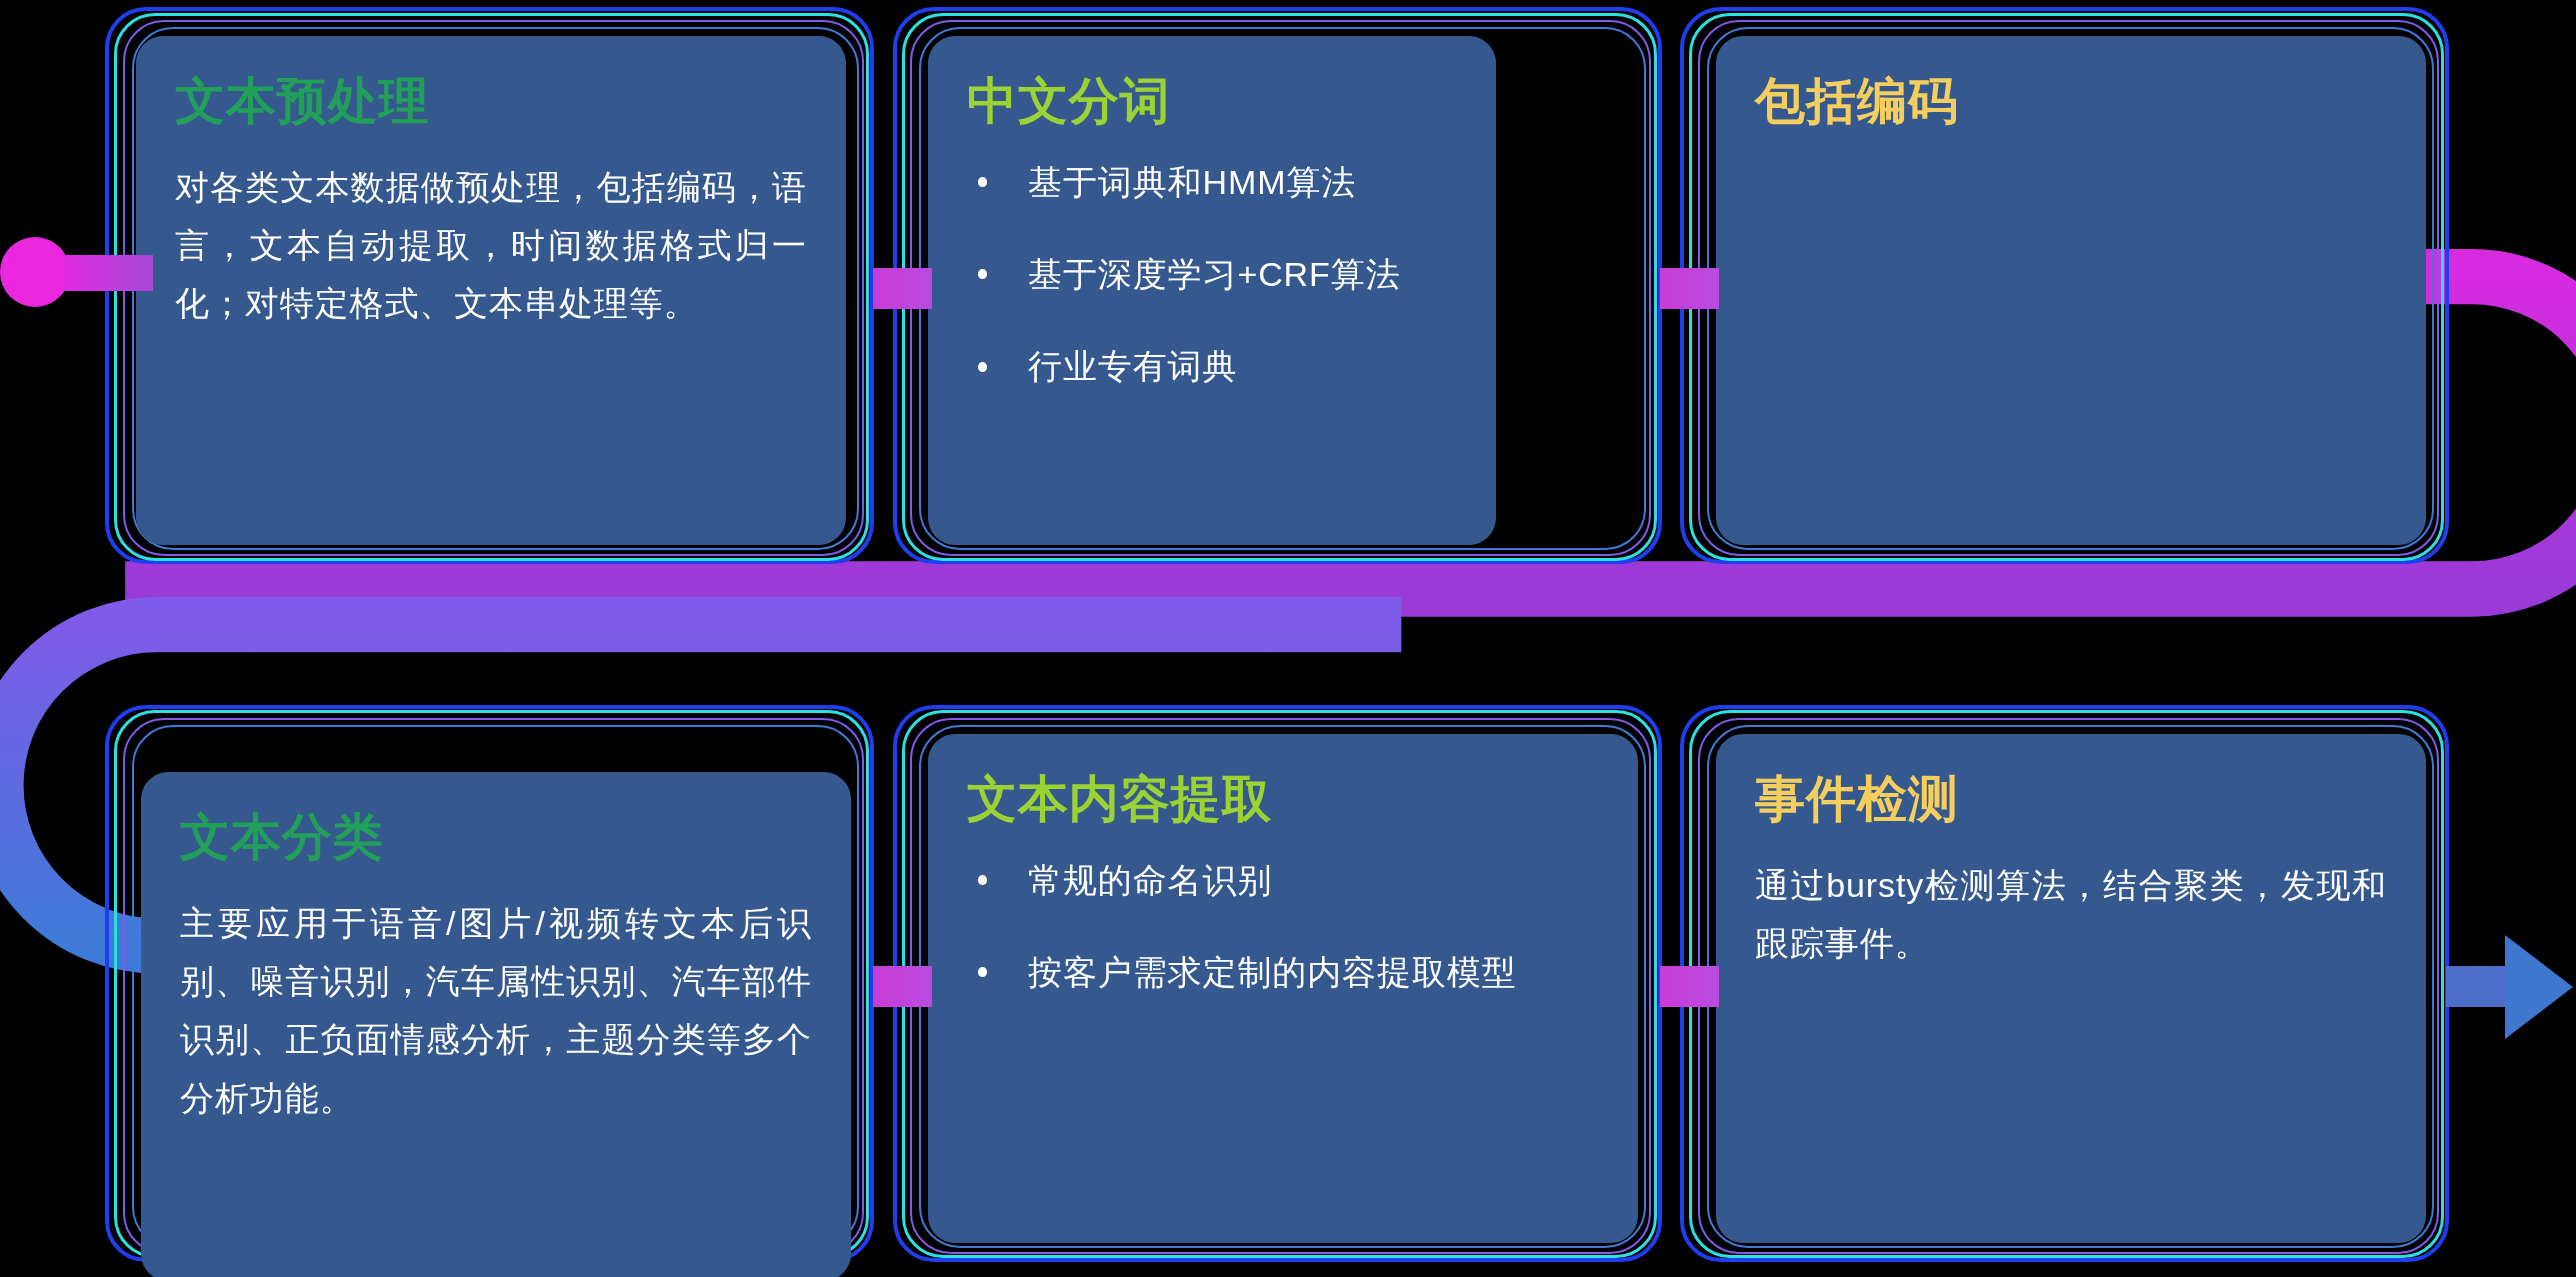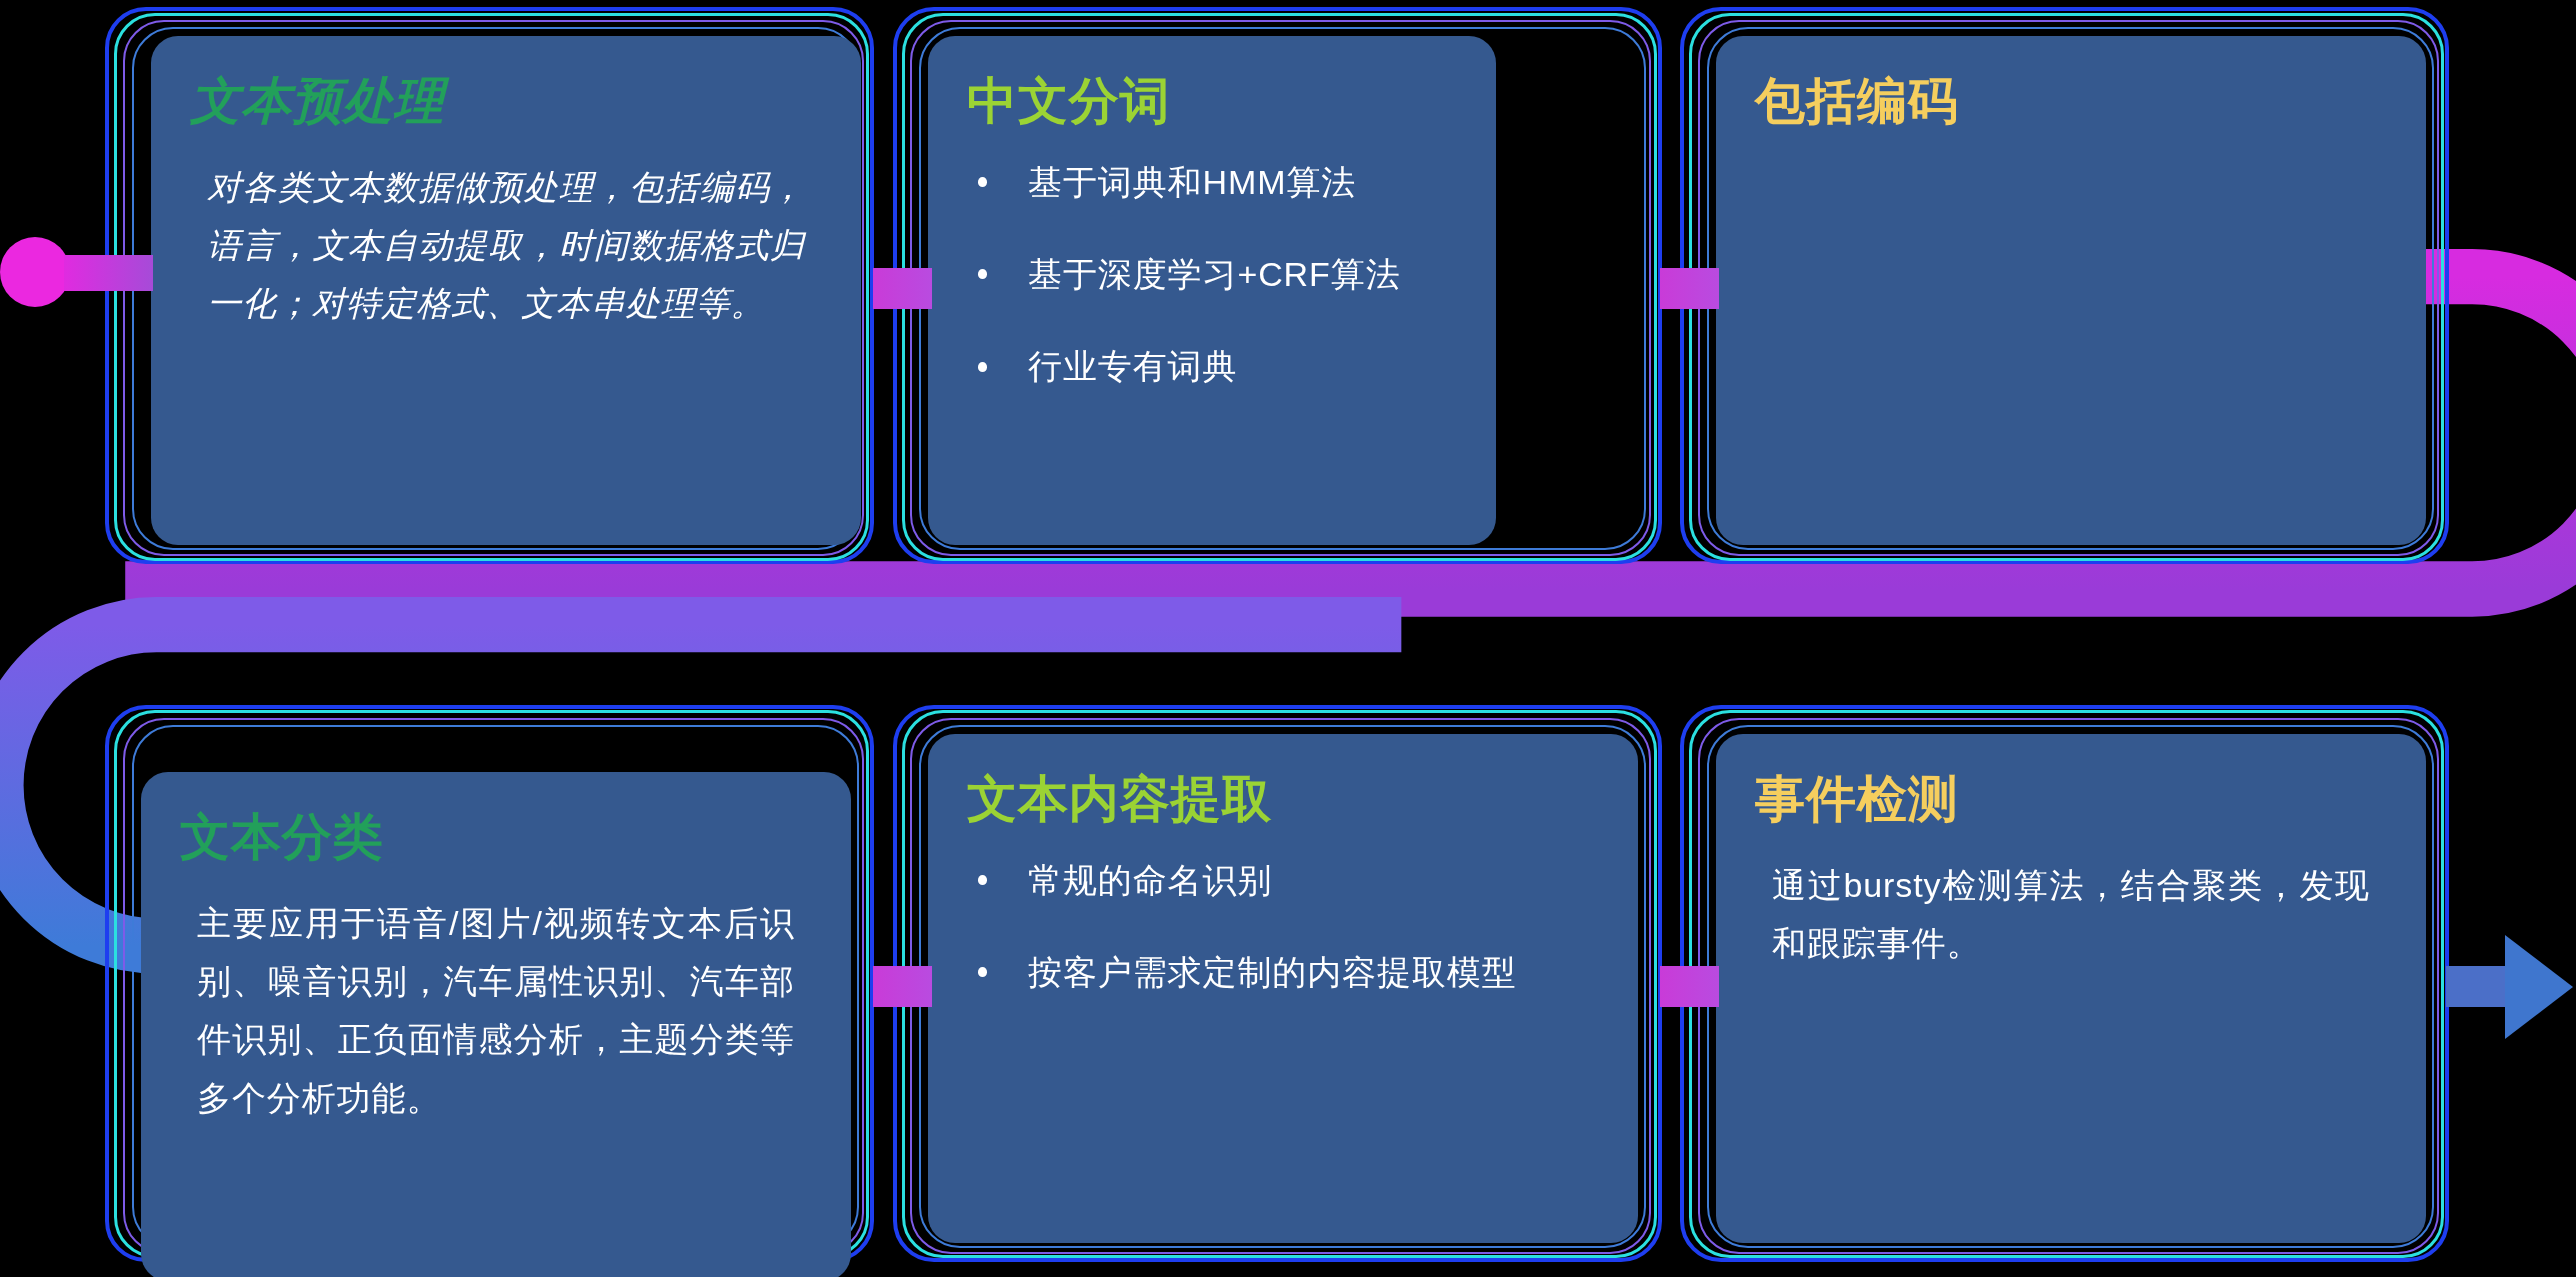--- a/index.html
+++ b/index.html
@@ -39,21 +39,21 @@
     font-weight:bold;
     letter-spacing:0.9px;
     line-height:1.05;
     white-space:nowrap;
   }
   .t-green{color:#22A05A;}
   .t-lime{color:#9BD334;}
   .t-gold{color:#F5CE5E;}
 
   .para{
-    margin:17px;
+    margin:0;
     color:#FFFFFF;
     font-size:34px;
     line-height:1.72;
     letter-spacing:0.9px;
     text-align:justify;
   }
 
   ul.bullets{margin:0;padding:0;list-style:none;}
   ul.bullets li{
     position:relative;
@@ -124,21 +124,21 @@
       <path d="M 1570 700 L 175 700 A 180 180 0 0 0 175 1060 L 250 1060" fill="none" stroke="url(#gradLeft)" stroke-width="62" stroke-linecap="butt"></path>
     </svg>
   </div>
 
   <div class="card-layer">
 
     <div class="glow g1" style="left:105px;top:7.1px;width:769px;height:557px;"></div>
     <div class="glow g2" style="left:114px;top:12.5px;width:755px;height:548px;"></div>
     <div class="glow g3" style="left:123px;top:19.6px;width:741px;height:536px;"></div>
     <div class="glow g4" style="left:132px;top:27px;width:727px;height:523px;"></div>
-    <div class="card" style="left:151px;top:36px;width:710px;height:509px;font-style:italic;">
+    <div class="card" style="left:136px;top:36px;width:710px;height:509px;">
       <h2 class="title t-green">文本预处理</h2>
       <p class="para">对各类文本数据做预处理，包括编码，语言，文本自动提取，时间数据格式归一化；对特定格式、文本串处理等。</p>
     </div>
 
     <div class="glow g1" style="left:893px;top:7.1px;width:769px;height:557px;"></div>
     <div class="glow g2" style="left:902px;top:12.5px;width:755px;height:548px;"></div>
     <div class="glow g3" style="left:910px;top:19.6px;width:741px;height:536px;"></div>
     <div class="glow g4" style="left:919px;top:27px;width:727px;height:523px;"></div>
     <div class="card" style="left:928px;top:36px;width:568px;height:509px;">
       <h2 class="title t-lime">中文分词</h2>

